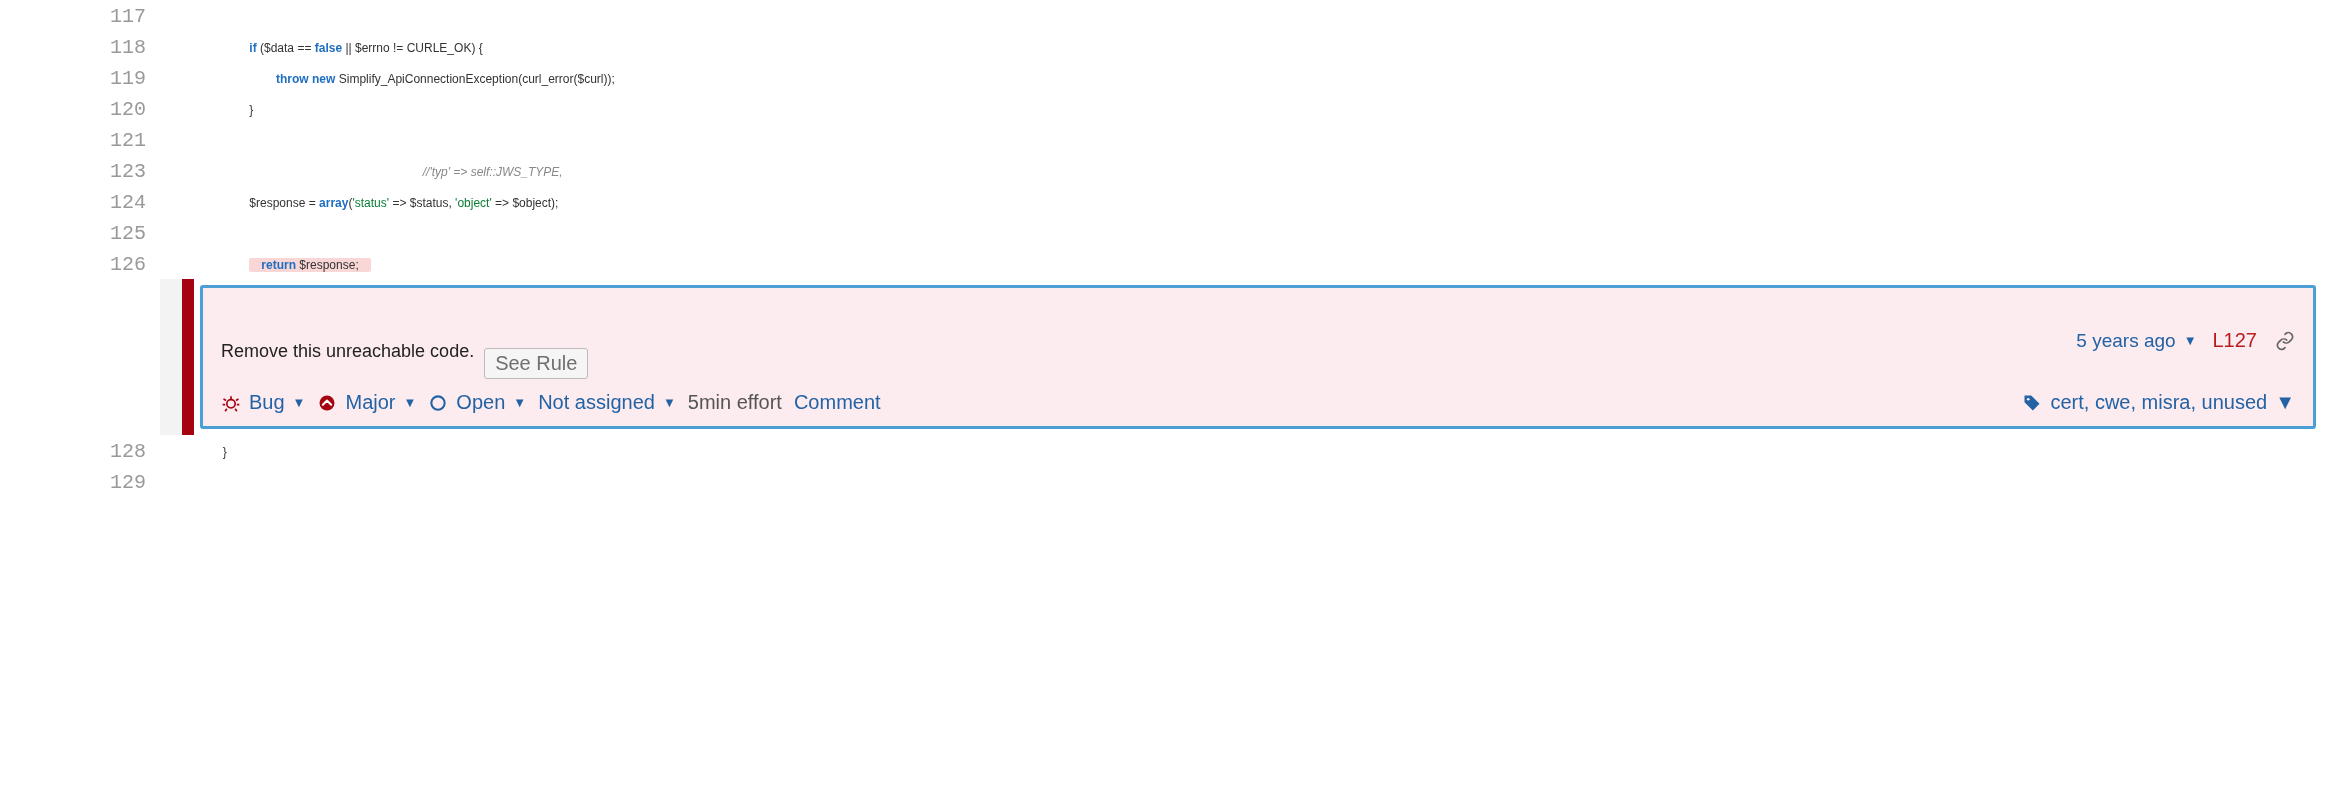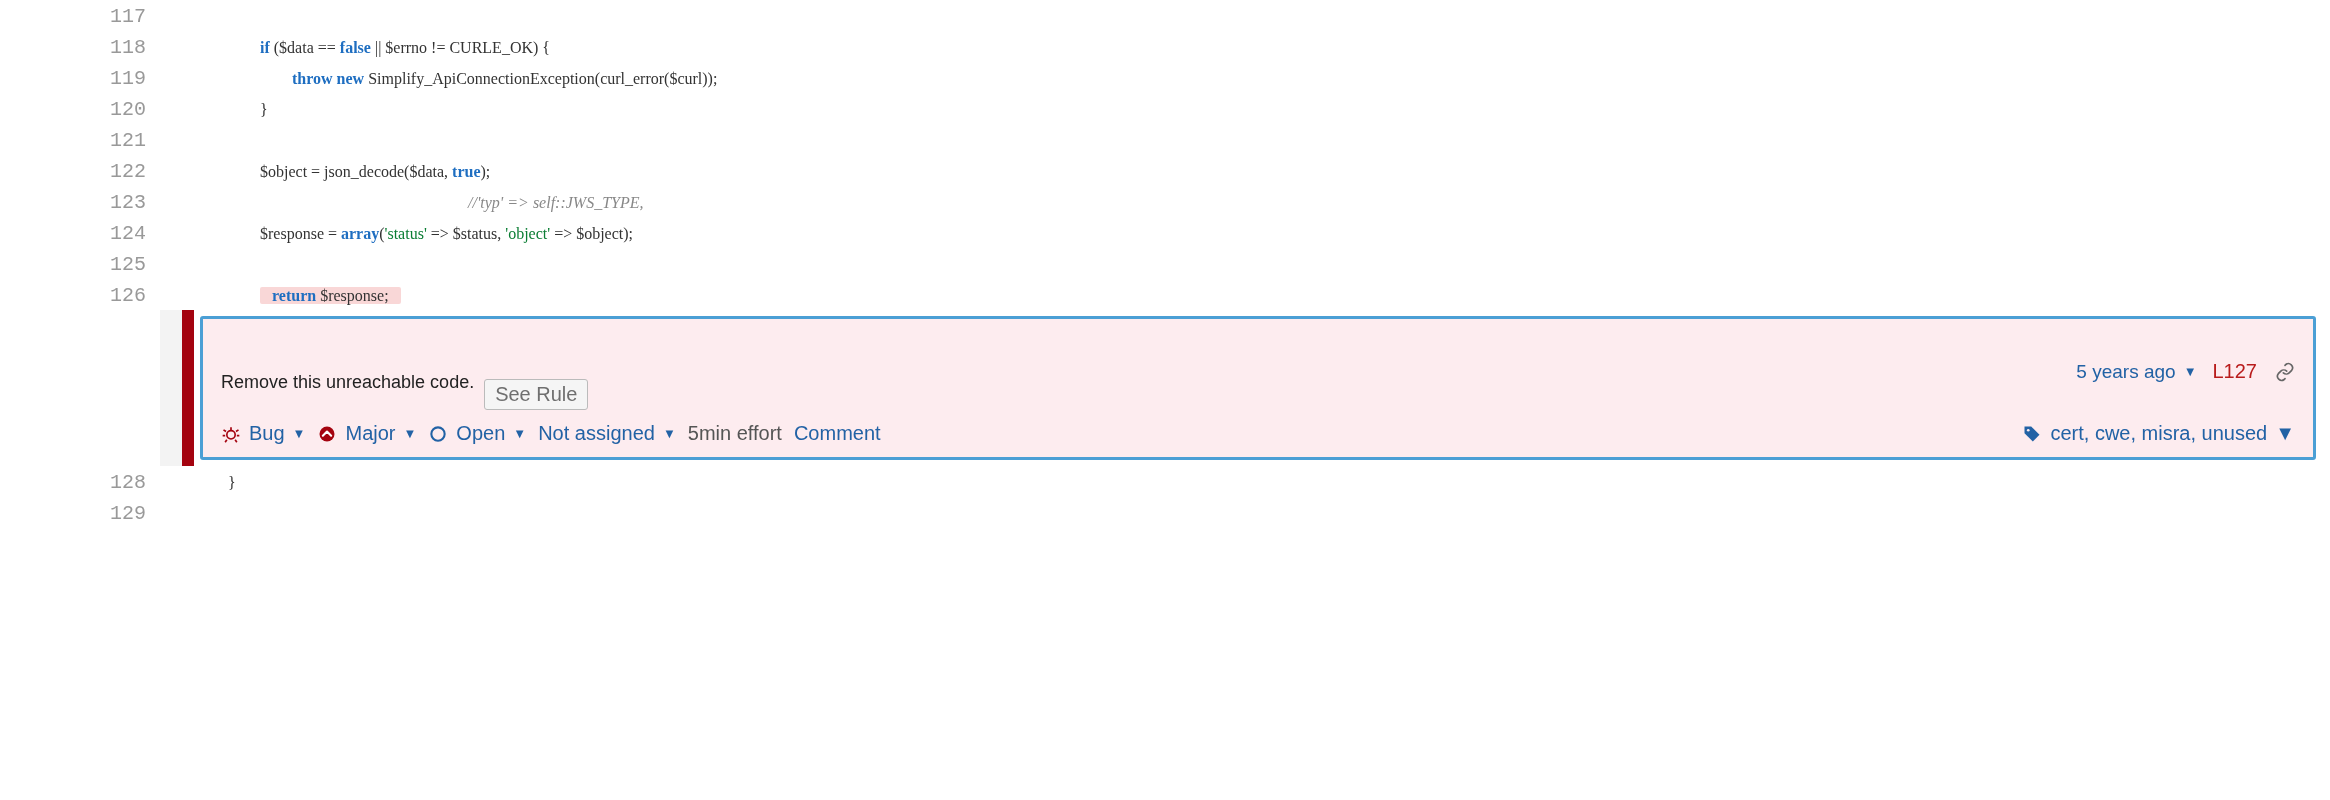--- a/index.html
+++ b/index.html
@@ -35,22 +35,22 @@
   .marker {
     position: absolute;
     right: 0;
     top: 0;
     bottom: 0;
     width: 12px;
     background: #a4030f;
   }
   .code {
     flex: 1;
-    font-family: Liberation Serif, serif;
-    font-size: 16px;
+    font-family: Liberation Sans, sans-serif;
+    font-size: 12px;
     white-space: pre;
     padding-left: 2px;
     padding-top: 2px;
     color: #333;
   }
   .kw { color: #1e6ec1; font-weight: bold; }
   .str { color: #0a7d33; }
   .comment { color: #888; font-style: italic; }
   .hl-return { background: #f9d7d7; border-radius: 2px; padding: 0 12px; }
   .squiggle {
@@ -143,27 +143,20 @@
       <div class="lineno">120</div>
       <div class="gutter"></div>
       <div class="code">                }</div>
     </div>
     <div class="line">
       <div class="lineno">121</div>
       <div class="gutter"></div>
       <div class="code"></div>
     </div>
     <div class="line">
-      <div class="lineno">122</div>
-      <div class="gutter">
-        <div class="marker"></div>
-      </div>
-      <div class="code">                $object = json_decode($data, <span class="kw">true</span>);</div>
-    </div>
-    <div class="line">
       <div class="lineno">123</div>
       <div class="gutter"></div>
       <div class="code">                                                                    <span class="comment">//'typ' =&gt; self::JWS_TYPE,</span></div>
     </div>
     <div class="line">
       <div class="lineno">124</div>
       <div class="gutter">
         <div class="marker"></div>
       </div>
       <div class="code">                $response = <span class="kw">array</span>(<span class="str">'status'</span> =&gt; $status, <span class="str">'object'</span> =&gt; $object);</div>

